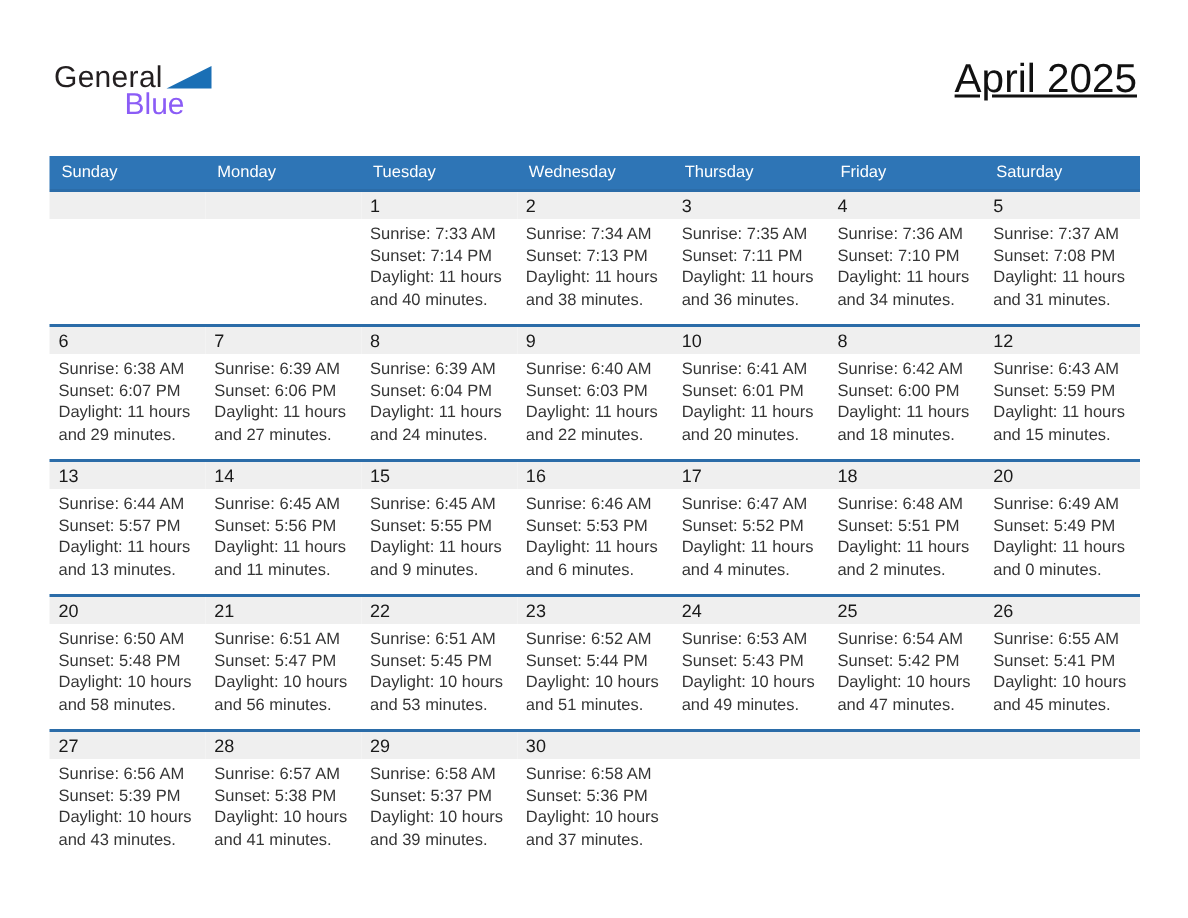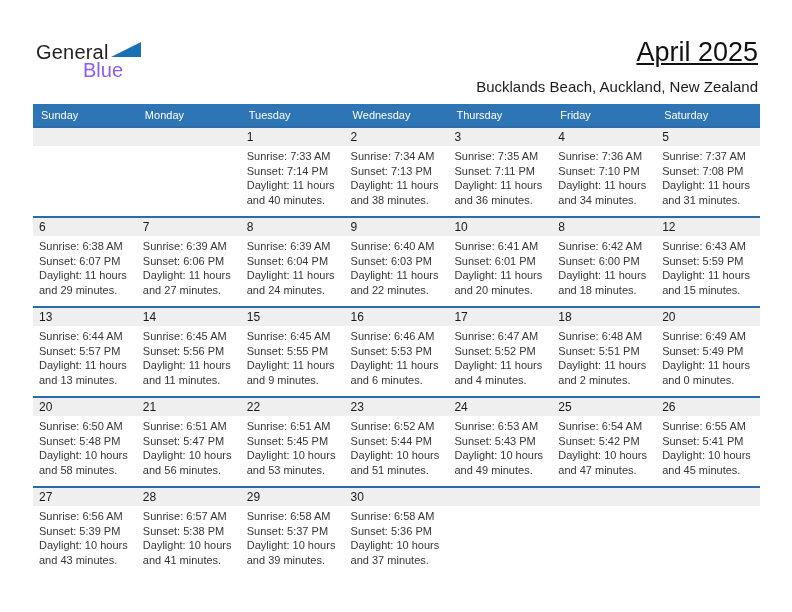--- a/index.html
+++ b/index.html
@@ -1,21 +1,21 @@
 <!DOCTYPE html>
 <html><head>
 <meta charset="utf-8">
 <style>
   html,body{margin:0;padding:0;background:#ffffff;}
   body{width:792px;height:612px;font-family:"Liberation Sans",sans-serif;}
   .page{position:relative;width:792px;height:612px;background:#ffffff;overflow:hidden;}
 
   
   .logo{position:absolute;left:36px;top:42px;}
-  .logo-top{display:flex;align-items:flex-start;font-size:20px;color:#231f20;letter-spacing:.2px;line-height:20px;}
+  .logo-top{display:flex;align-items:center;font-size:20px;color:#231f20;letter-spacing:.2px;line-height:20px;}
   .logo-tri{width:0;height:0;border-bottom:15px solid #1a6fb5;border-left:30px solid transparent;margin-left:2px;margin-bottom:2px;}
   .logo-blue{font-size:20px;color:#8b5cf6;margin-left:47px;margin-top:-2px;line-height:20px;}
 
   
   .title{position:absolute;top:36px;right:34px;font-size:27px;color:#111111;line-height:32px;text-decoration:underline;}
   .subtitle{position:absolute;top:77px;right:34px;font-size:15px;color:#1c1c1c;line-height:19px;}
 
   
   .calendar{position:absolute;left:33px;top:104px;width:727px;}
   .weekday-row{display:flex;background:#2e75b6;height:22px;}
@@ -33,21 +33,20 @@
 
   <div class="logo">
     <div class="logo-top">
       <span>General</span>
       <span class="logo-tri"></span>
     </div>
     <div class="logo-blue">Blue</div>
   </div>
 
   <div class="title">April 2025</div>
-  <div class="subtitle">Bucklands Beach, Auckland, New Zealand</div>
 
   <div class="calendar">
     <div class="weekday-row" id="weekday-row">
         <div class="wd">Sunday</div>
         <div class="wd">Monday</div>
         <div class="wd">Tuesday</div>
         <div class="wd">Wednesday</div>
         <div class="wd">Thursday</div>
         <div class="wd">Friday</div>
         <div class="wd">Saturday</div>

